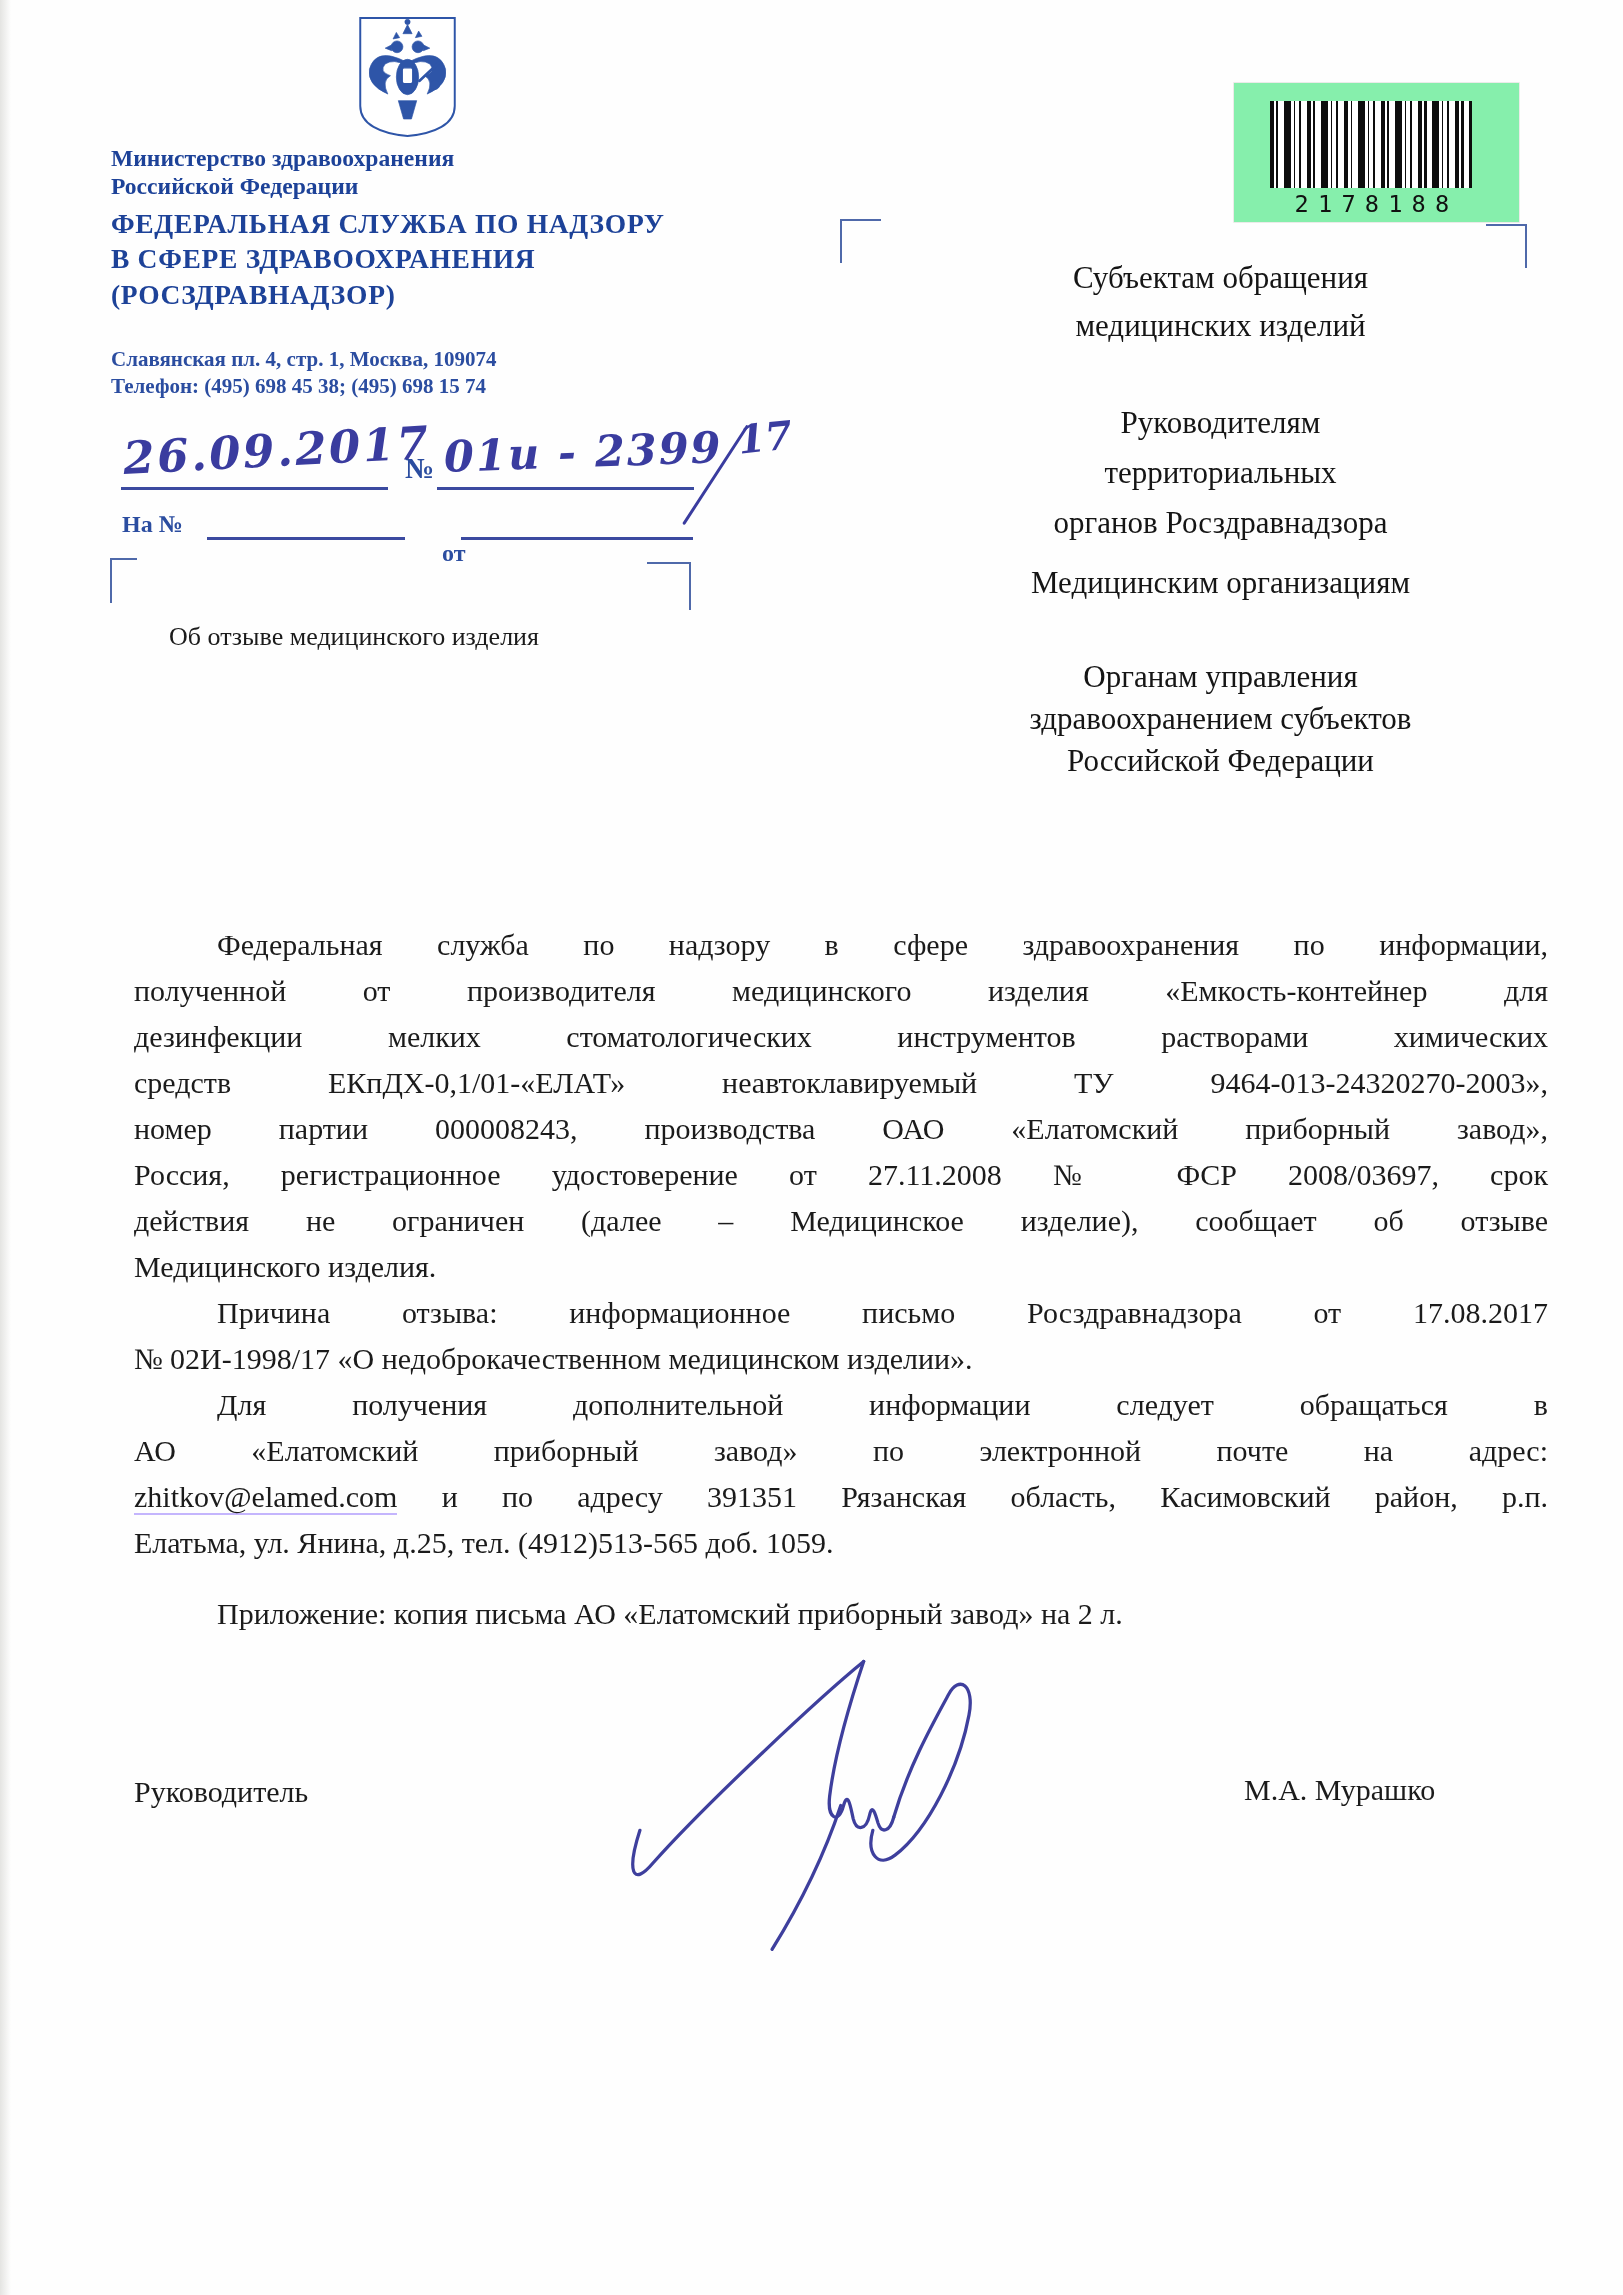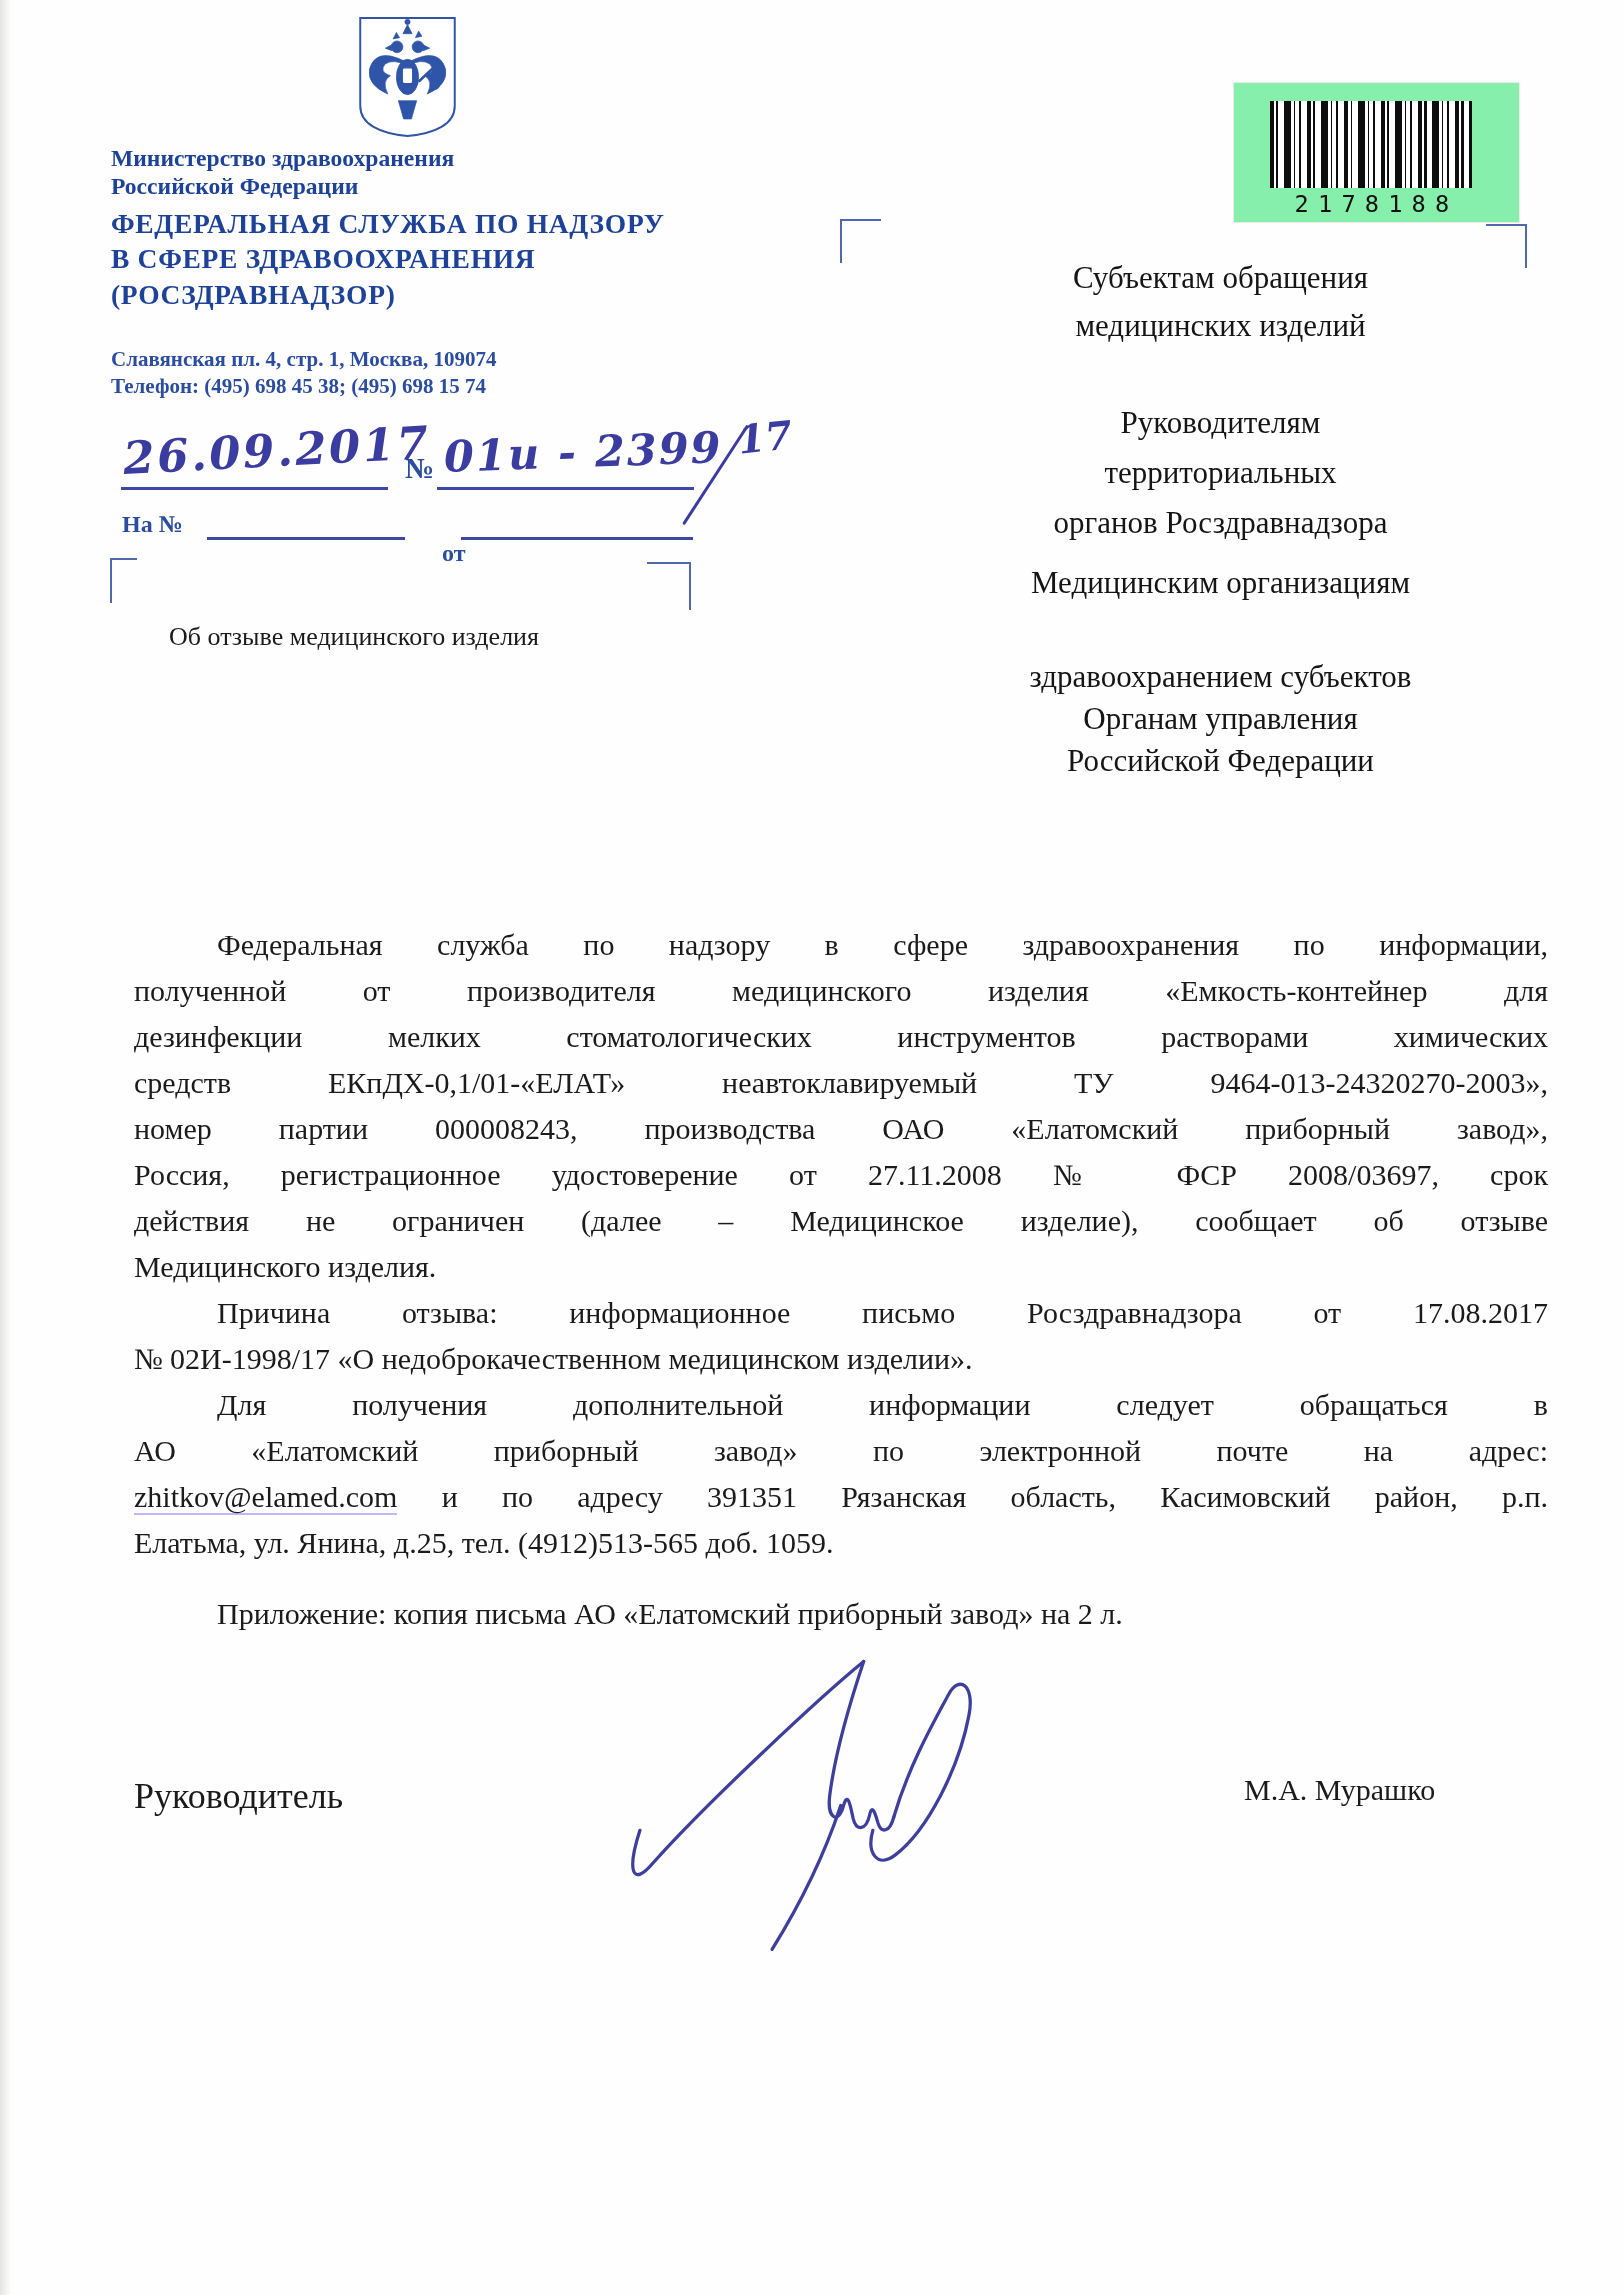--- a/index.html
+++ b/index.html
@@ -59,21 +59,21 @@
   .body-block{left:134px; top:922px; width:1414px; color:#1b1b1b;}
   .bline{width:1414px; height:46px; font-size:30px; line-height:46px;
          text-align:justify; text-align-last:justify;}
   .bline.first{text-indent:83px;}
   .bline.last{text-align-last:left;}
   .email{border-bottom:2px solid #c4b5fd;}
   .attachment{left:134px; top:1591px; width:1414px; font-size:30px; line-height:46px;
               color:#1b1b1b; text-indent:83px;}
 
   
-  .position{left:134px; top:1775px; font-size:36px; color:#1b1b1b;}
+  .position{left:134px; top:1775px; font-size:30px; color:#1b1b1b;}
   .name{left:1244px; top:1773px; width:298px; text-align:left; font-size:30px; color:#1b1b1b;}
   .sig{left:615px; top:1655px;}
 </style>
 </head>
 <body>
 
 <div class="page">
 
   <div class="abs emblem-box">
     <svg width="105" height="126" viewBox="0 0 160 192" xmlns="http://www.w3.org/2000/svg">
@@ -137,22 +137,22 @@
   </div>
   <div class="abs addressee g-lh76" style="top:398px">
     <div>Руководителям</div>
     <div>территориальных</div>
     <div>органов Росздравнадзора</div>
   </div>
   <div class="abs addressee g-lh76" style="top:558px">
     <div>Медицинским организациям</div>
   </div>
   <div class="abs addressee g-lh64" style="top:656px">
+    <div>Органам управления</div>
     <div>здравоохранением субъектов</div>
-    <div>Органам управления</div>
     <div>Российской Федерации</div>
   </div>
 
   <div class="abs body-block">
     <div class="bline first">Федеральная служба по надзору в сфере здравоохранения по информации,</div>
     <div class="bline">полученной от производителя медицинского изделия «Емкость-контейнер для</div>
     <div class="bline">дезинфекции мелких стоматологических инструментов растворами химических</div>
     <div class="bline">средств ЕКпДХ-0,1/01-«ЕЛАТ» неавтоклавируемый ТУ 9464-013-24320270-2003»,</div>
     <div class="bline">номер партии 000008243, производства ОАО «Елатомский приборный завод»,</div>
     <div class="bline">Россия, регистрационное удостоверение от 27.11.2008 № ФСР 2008/03697, срок</div>

